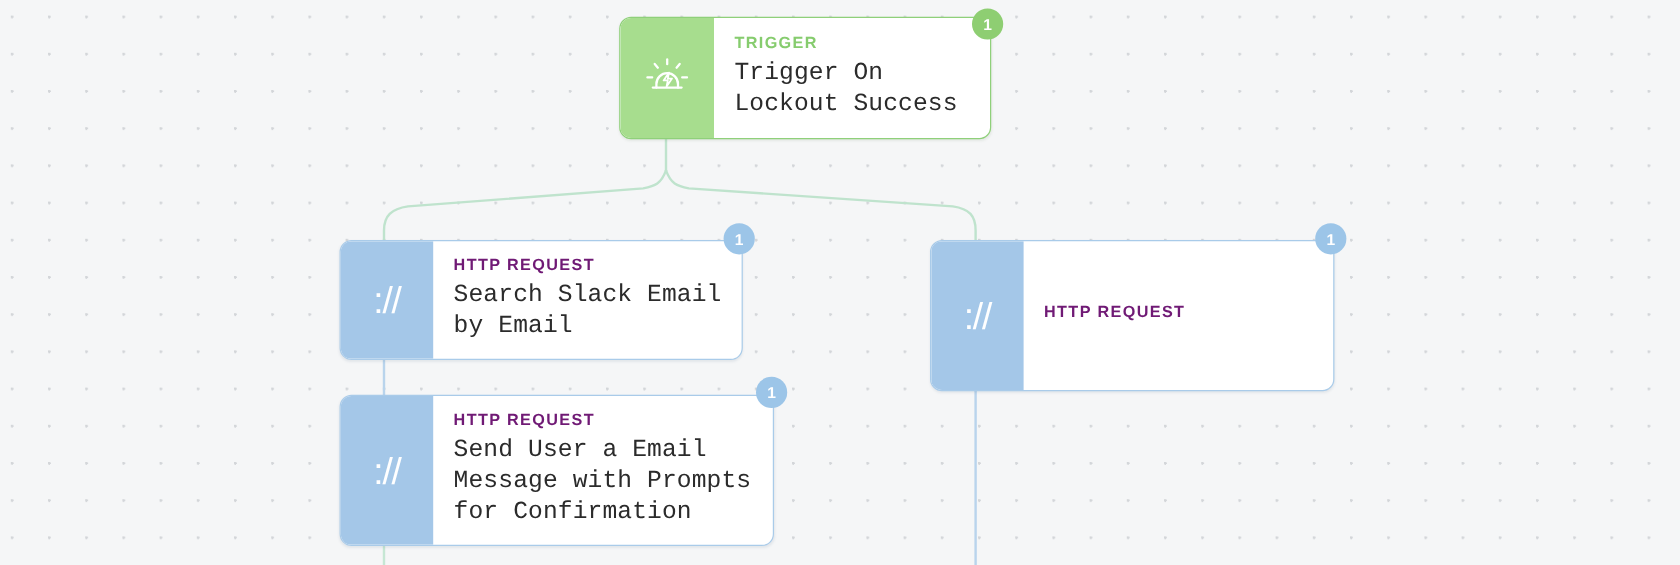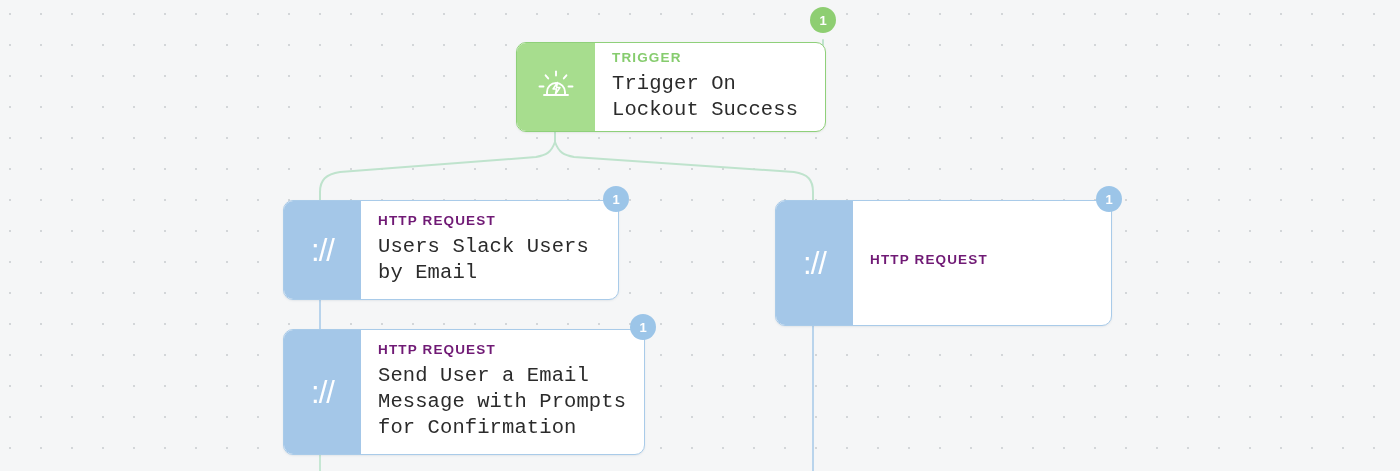--- a/index.html
+++ b/index.html
@@ -150,21 +150,21 @@
     <path d="M 643 341 L 643 356" fill="none" stroke="#b9d4ec" stroke-width="2" stroke-linecap="round"></path>
 
     <path d="M 1109 212 L 1109 226" fill="none" stroke="#b9d4ec" stroke-width="2" stroke-linecap="round"></path>
 
     <path d="M 813 326 L 813 471" fill="none" stroke="#b9d4ec" stroke-width="2" stroke-linecap="round"></path>
 
     <path d="M 320 455 L 320 471" fill="none" stroke="#c6e7d4" stroke-width="2" stroke-linecap="round"></path>
 
   </svg>
 
-  <div class="node trigger" style="left:516px; top:14px; width:310px; height:90px;margin-top:28px;">
+  <div class="node trigger" style="left:516px; top:14px; width:310px; height:102px;">
     <div class="icon-panel" style="width:78px;">
       <span>
         <svg class="siren-icon" width="36" height="34" viewBox="0 0 36 34" fill="none" stroke="#ffffff" stroke-width="1.9" stroke-linecap="round" stroke-linejoin="round">
 
           <path d="M9 25 v-3 a9 9 0 0 1 18 0 v3"></path>
 
           <path d="M6 25 h24"></path>
 
           <path d="M19.5 12.5 L15 19 h3.5 L17.5 24 L22 17.5 h-3.5 z" stroke-width="1.5"></path>
 
@@ -182,21 +182,21 @@
     </div>
   </div>
   <div class="badge green" style="left:810px; top:7px;">1</div>
 
   <div class="node http" style="left:283px; top:200px; width:336px; height:100px;">
     <div class="icon-panel" style="width:77px;">
       <span class="http-icon">://</span>
     </div>
     <div class="body">
       <div class="kicker">HTTP REQUEST</div>
-      <div class="title">Users Slack Users by Email</div>
+      <div class="title">Search Slack Email by Email</div>
     </div>
   </div>
   <div class="badge blue" style="left:603px; top:186px;">1</div>
 
   <div class="node http" style="left:283px; top:329px; width:362px; height:126px;">
     <div class="icon-panel" style="width:77px;">
       <span class="http-icon">://</span>
     </div>
     <div class="body">
       <div class="kicker">HTTP REQUEST</div>

